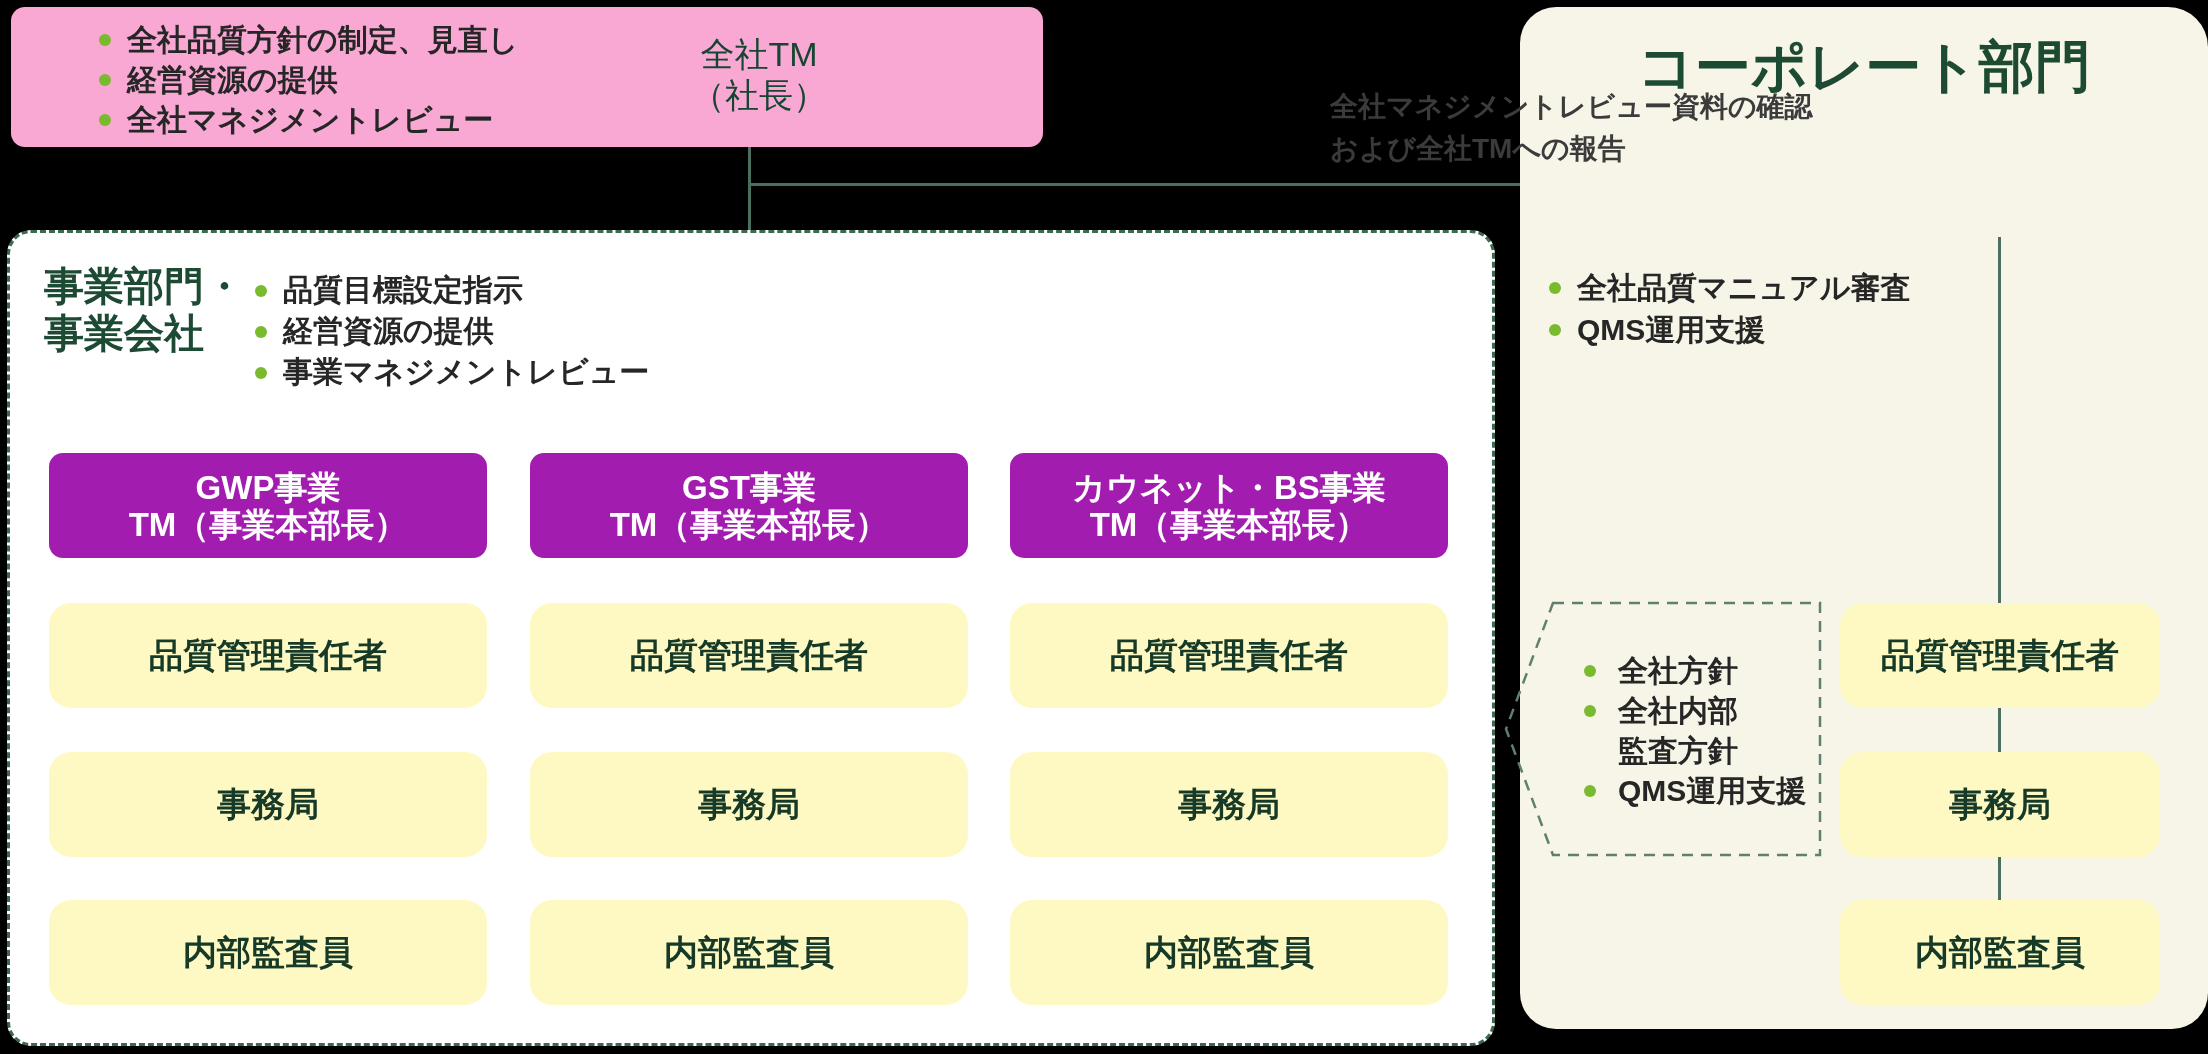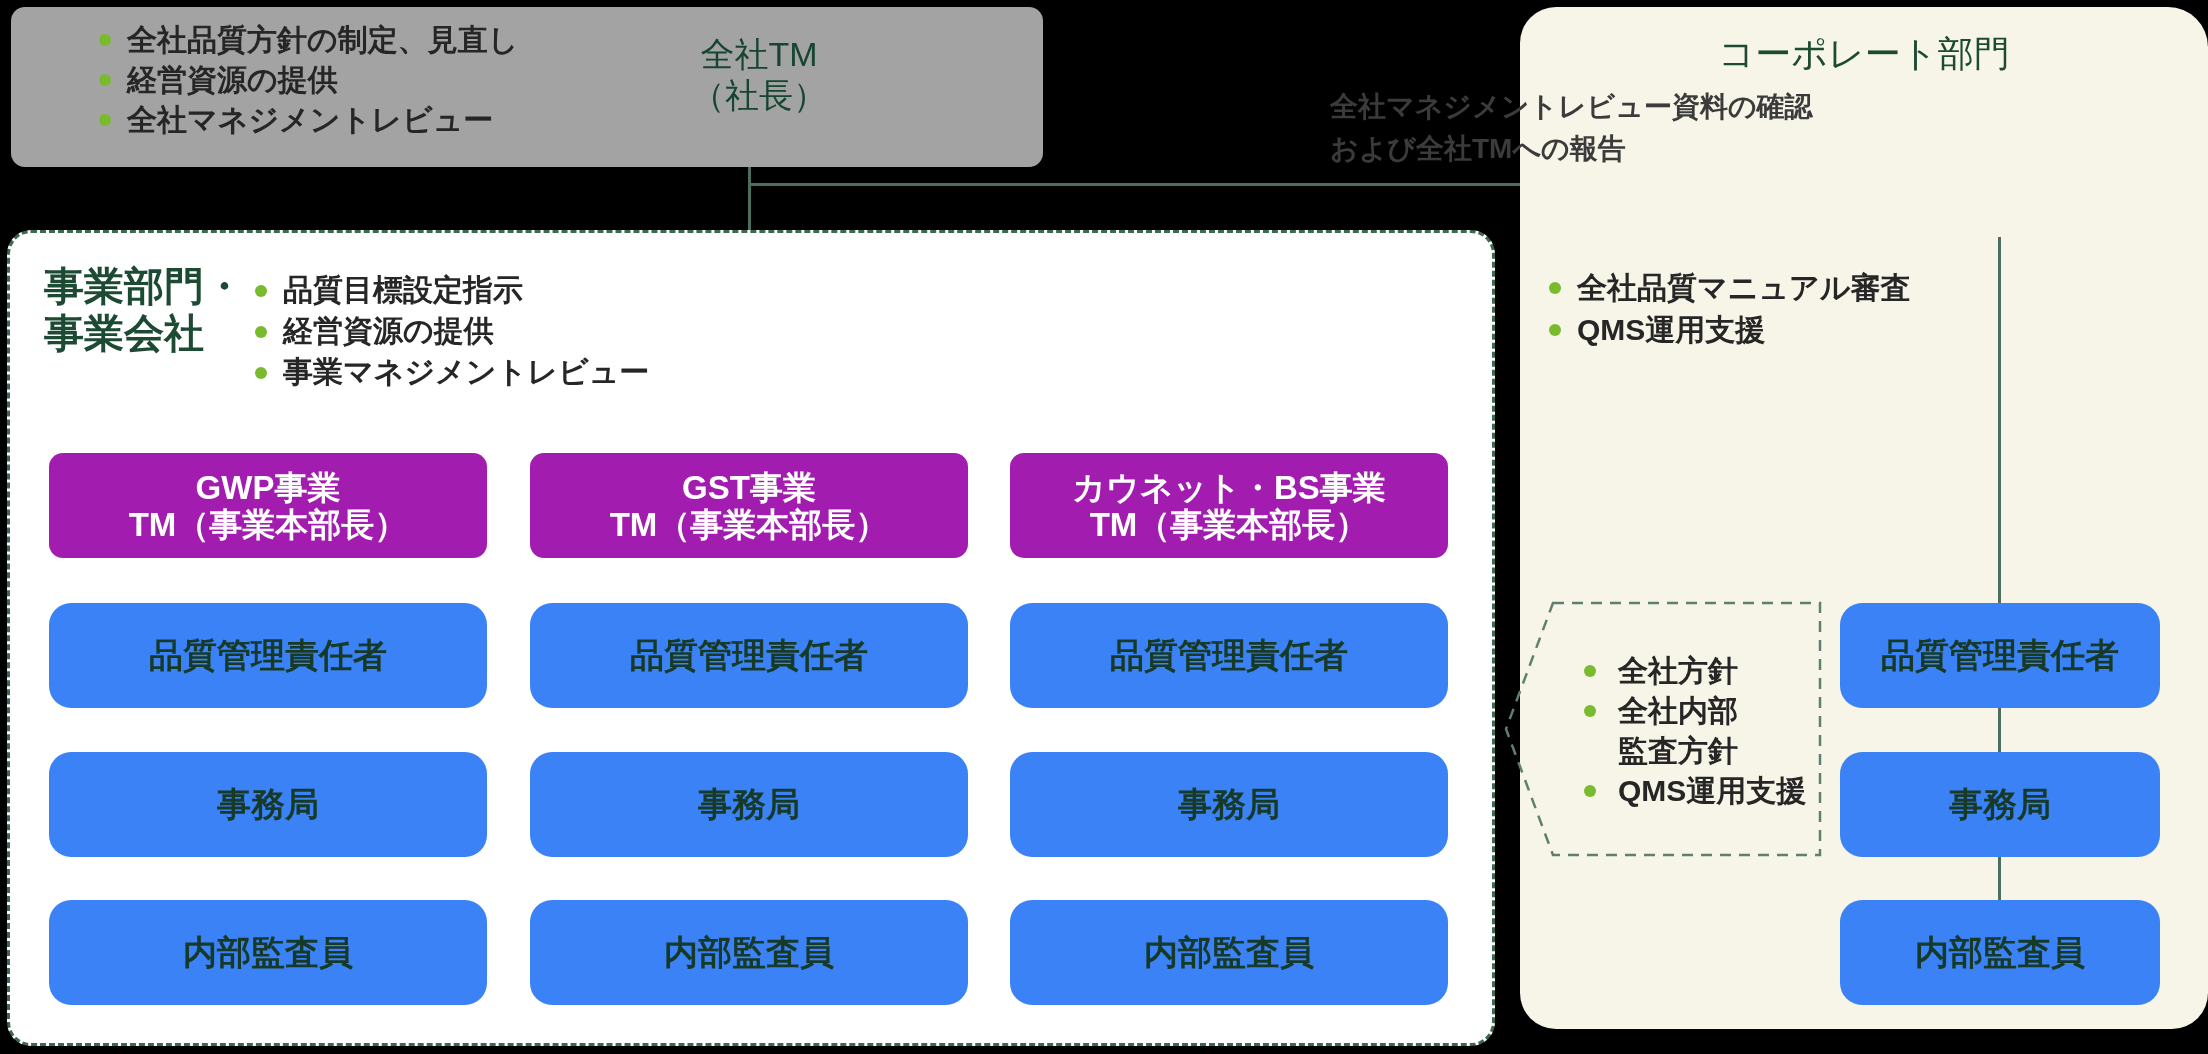--- a/index.html
+++ b/index.html
@@ -1,50 +1,50 @@
 <!DOCTYPE html>
 <html><head>
 <meta charset="utf-8">
 <style>
   html,body{margin:0;padding:0;background:#000;}
   .stage{position:relative;width:2208px;height:1054px;background:#000;
          font-family:"Liberation Sans",sans-serif;overflow:hidden;}
   .line{position:absolute;background:#4c6e5f;}
   
-  .top-box{position:absolute;left:11px;top:7px;width:1032px;height:160px;
-           background:#a3a3a3;border-radius:14px;}
+  .top-box{position:absolute;left:11px;top:7px;width:1032px;height:140px;
+           background:#f9a8d4;border-radius:14px;}
   .top-box-bullets{position:absolute;left:88px;top:13px;}
   .bullet-row{display:flex;align-items:center;height:40px;
               font-size:30px;font-weight:700;color:#262626;white-space:nowrap;}
   .dot{width:12px;height:12px;border-radius:50%;background:#79ba2f;
        margin-right:16px;flex:0 0 auto;}
   .dot.hidden{visibility:hidden;}
   .top-box-title{position:absolute;left:598px;top:27px;width:300px;text-align:center;
                  font-size:34px;font-weight:400;color:#164531;line-height:41px;}
   
   .biz-box{position:absolute;left:7px;top:230px;width:1488px;height:816px;
            box-sizing:border-box;background:#ffffff;border:3px dashed #3c6a51;
            border-radius:24px;}
   .biz-title{position:absolute;left:44px;top:263px;font-size:40px;font-weight:700;
              color:#1d4a33;line-height:47px;}
   .biz-bullets{position:absolute;left:255px;top:270px;}
   .biz-bullets .bullet-row{height:41px;}
   .col{position:absolute;top:453px;width:438px;}
   .tm-box{height:105px;background:#a21caf;border-radius:14px;color:#ffffff;
           display:flex;flex-direction:column;justify-content:center;align-items:center;
           font-size:33px;font-weight:700;line-height:37px;text-align:center;}
-  .role-box{position:absolute;width:438px;height:105px;background:#3b82f6;
+  .role-box{position:absolute;width:438px;height:105px;background:#fef9c3;
             border-radius:22px;display:flex;align-items:center;justify-content:center;
             font-size:34px;font-weight:700;color:#163a27;white-space:nowrap;}
   .r1{top:150px;} .r2{top:299px;} .r3{top:447px;}
   
   .corp-panel{position:absolute;left:1520px;top:7px;width:688px;height:1022px;
               background:#f7f5e7;border-radius:36px 40px 36px 36px;}
   .corp-title{position:absolute;left:1520px;top:30px;width:688px;text-align:center;
-              font-size:36px;font-weight:400;color:#1d4a33;}
+              font-size:56px;font-weight:700;color:#1d4a33;}
   .officer-box{position:absolute;left:1840px;top:130px;width:320px;height:107px;
                background:#d6e2dd;border-radius:22px;display:flex;align-items:center;
                justify-content:center;font-size:34px;font-weight:700;color:#163a27;}
   .corp-bullets{position:absolute;left:1549px;top:267px;}
   .corp-bullets .bullet-row{height:42px;}
   .corp-role{left:1840px;width:320px;}
   .callout-text{position:absolute;left:1584px;top:651px;}
   .callout-text .bullet-row{height:40px;gap:6px;}
   
   .note{position:absolute;left:1330px;top:86px;font-size:28px;font-weight:700;

